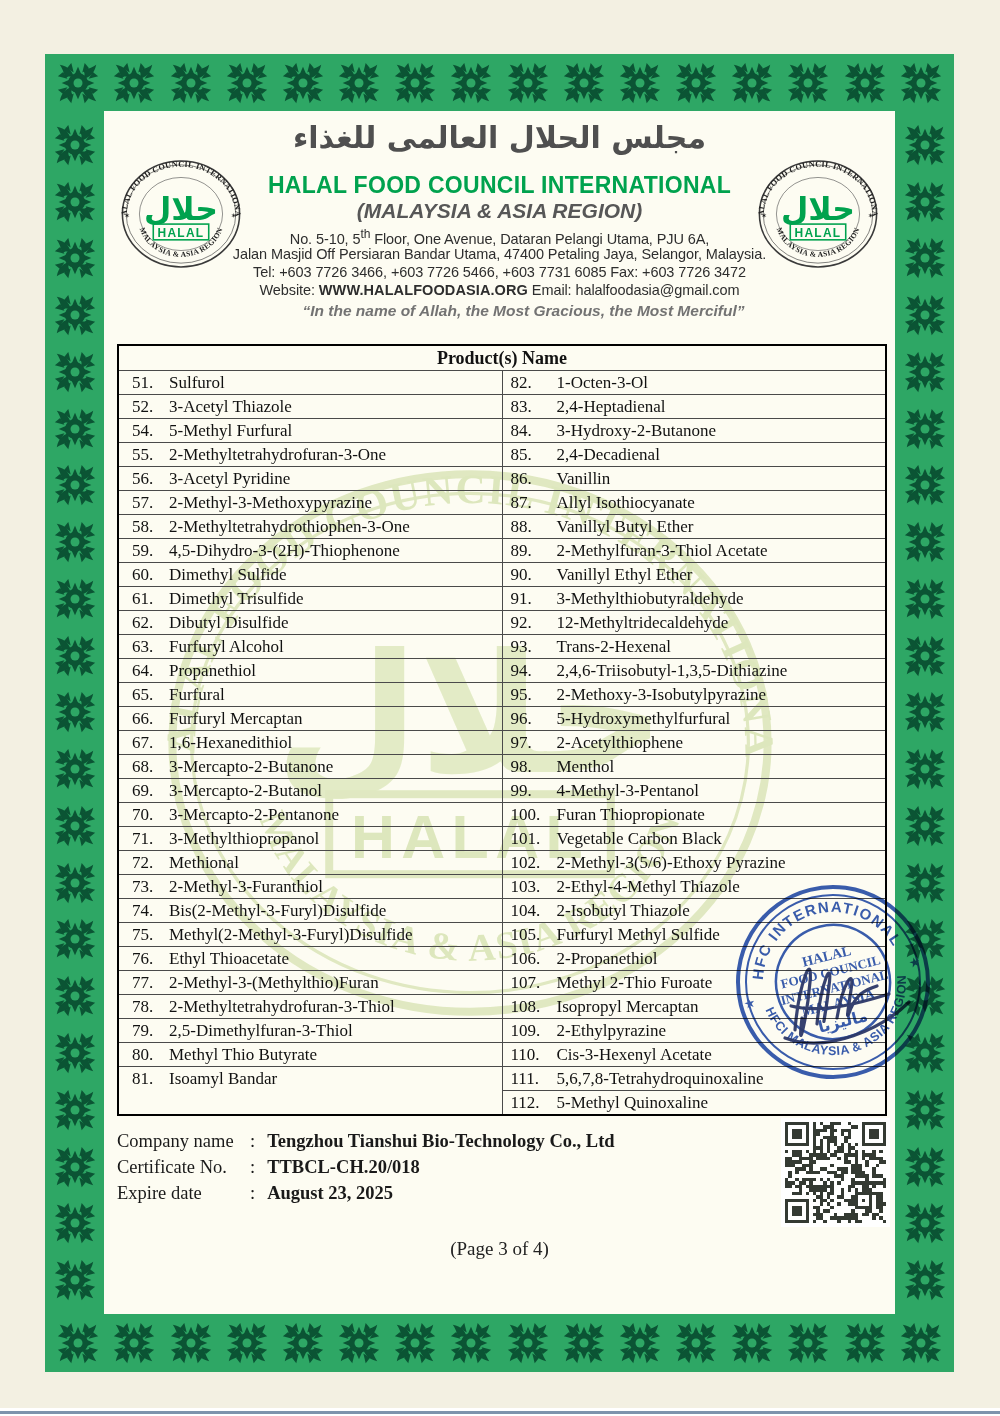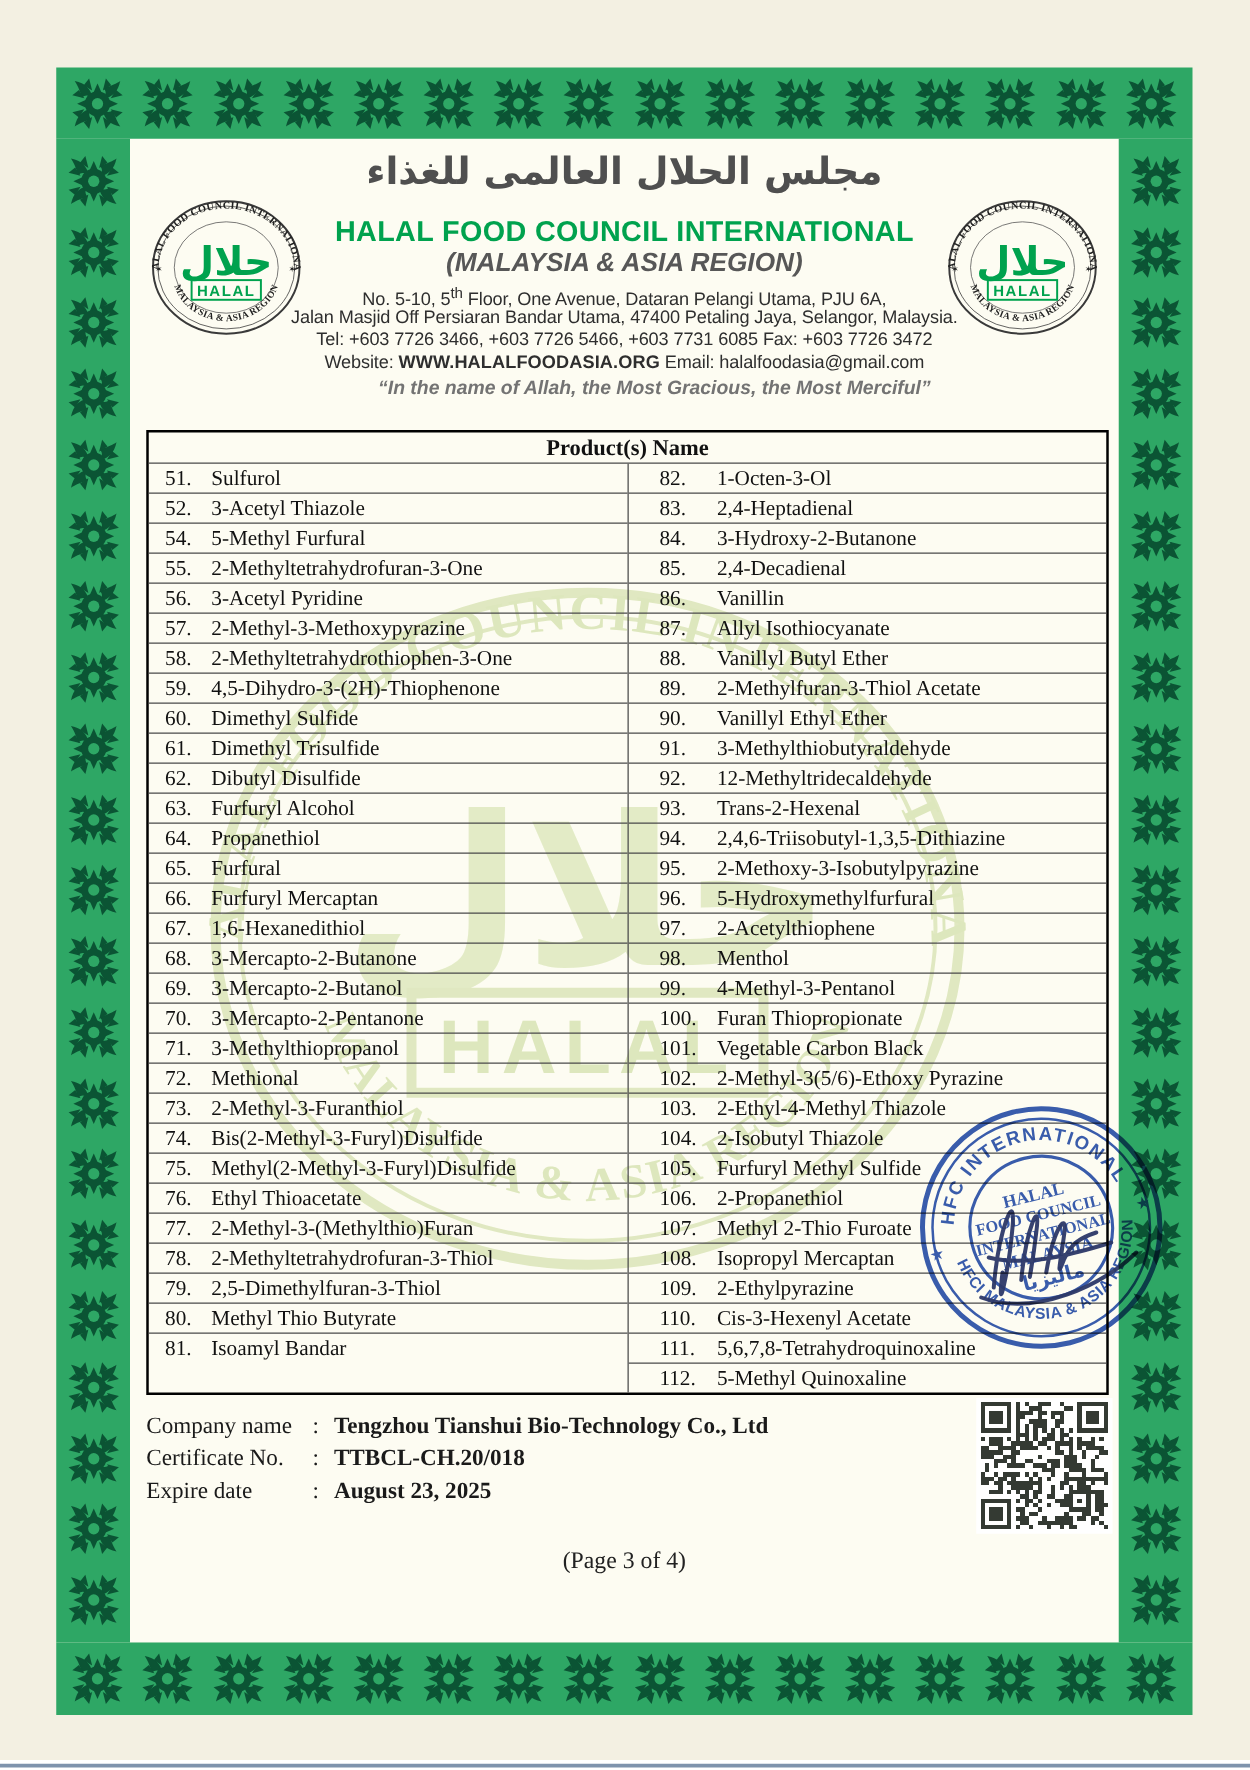--- a/index.html
+++ b/index.html
@@ -27,21 +27,21 @@
   .watermark{position:absolute;left:150px;top:455px;width:640px;height:576px;z-index:1;opacity:.8;pointer-events:none;}
   
   .ptable{position:absolute;left:117px;top:344px;width:766px;z-index:2;font-family:"Liberation Serif",serif;color:#111;border:2px solid #000000;}
   .ptable-header{height:24px;line-height:24px;text-align:center;font-weight:700;font-size:18px;border-bottom:1px solid #4a4a4a;}
   .pcols{display:flex;}
   .pcol{width:50%;}
   .pcol-right{border-left:1px solid #4a4a4a;}
   .prow{height:23px;border-bottom:1px solid #4a4a4a;display:flex;align-items:center;font-size:17px;white-space:nowrap;}
   .pcol .prow:last-child{border-bottom:none;}
   .prow .num{display:inline-block;margin-left:13px;width:37px;flex:none;}
-  .pcol-right .prow .num{margin-left:25px;width:46px;}
+  .pcol-right .prow .num{margin-left:8px;width:46px;}
   
   .stamp{position:absolute;left:733px;top:882px;width:200px;height:200px;z-index:8;opacity:.93;mix-blend-mode:multiply;pointer-events:none;}
   
   .footer{position:absolute;left:117px;top:1128px;z-index:3;font-family:"Liberation Serif",serif;font-size:18.5px;color:#1a1a1a;}
   .f-line{height:26px;line-height:26px;}
   .f-label{display:inline-block;width:133px;}
   .f-value{font-weight:700;margin-left:12px;}
   .qr{position:absolute;left:781px;top:1118px;width:109px;height:109px;z-index:3;}
   .page-number{position:absolute;left:104px;top:1238px;width:791px;text-align:center;font-family:"Liberation Serif",serif;font-size:19px;color:#222;z-index:3;}
   .scan-edge{position:absolute;left:0;bottom:0;width:100%;height:8px;background:#fff;z-index:9;}

